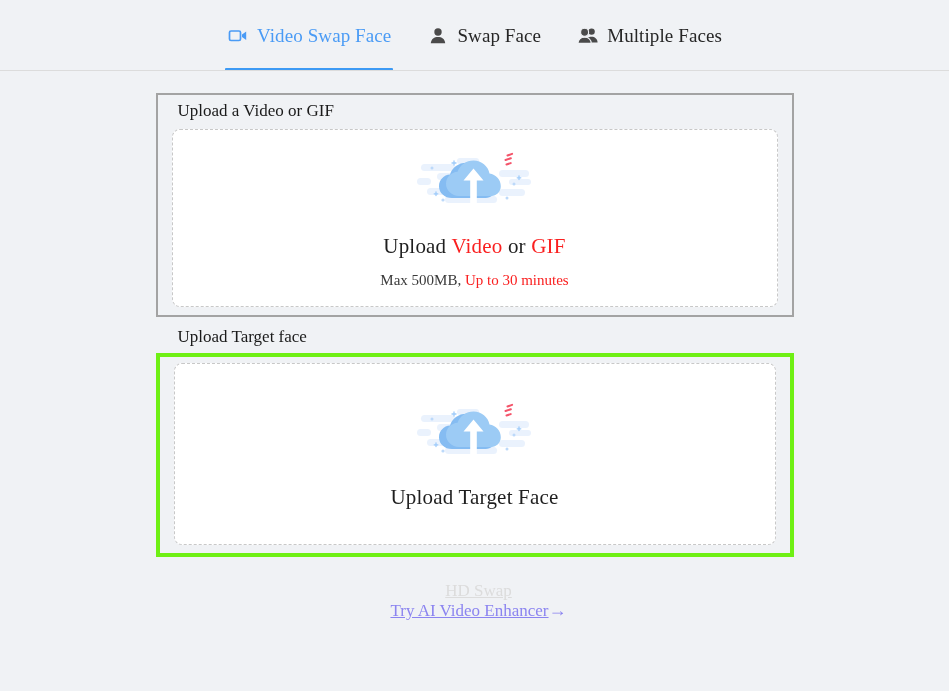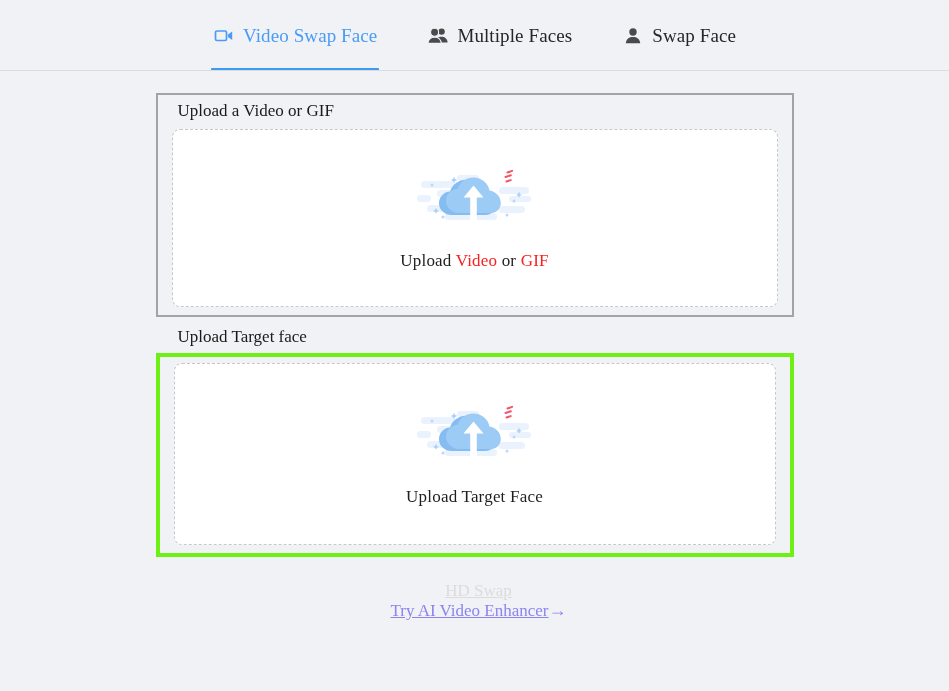--- a/index.html
+++ b/index.html
@@ -18,21 +18,21 @@
   }
 
   
   .tabbar {
     position: relative;
     height: 71px;
     background: #f0f2f5;
     display: flex;
     align-items: center;
     justify-content: center;
-    gap: 14px;
+    gap: 0;
   }
   .tabbar-divider {
     position: absolute;
     left: 0;
     right: 0;
     bottom: 0;
     height: 1px;
     background: #dcdcdc;
   }
   .tab {
@@ -112,21 +112,21 @@
     align-items: center;
     justify-content: center;
     cursor: pointer;
     margin: 0 8px;
   }
   .dropzone.tall { height: 182px; }
 
   .cloud-illo { margin-bottom: 6px; }
 
   .dz-title {
-    font-size: 17px;
+    font-size: 21px;
     color: #1f1f1f;
     margin-top: 10px;
     letter-spacing: 0.2px;
   }
   .dz-title .accent { color: #fa2020; }
 
   .dz-sub {
     font-size: 15px;
     color: #3a3a3a;
     margin-top: 13px;
@@ -183,44 +183,44 @@
 
   <div class="tab active">
     <span class="tab-icon">
       <svg width="20" height="20" viewBox="0 0 20 20">
         <rect x="1.5" y="5" width="11" height="9.5" rx="1.5" ry="1.5" fill="none" stroke="#4a9bf5" stroke-width="1.7"></rect>
         <path d="M18.2 5.6 L14 8.6 L14 10.9 L18.2 13.9 Z" fill="#4a9bf5"></path>
       </svg>
     </span>
     <span class="tab-label">Video Swap Face</span>
     <span class="tab-underline"></span>
+  </div>
+
+  <div class="tab">
+    <span class="tab-icon">
+      <svg width="20" height="20" viewBox="0 0 20 20">
+        <circle cx="10" cy="6" r="3.7" fill="#4a4a4a"></circle>
+        <path d="M2.8 17.2 C3.2 12.9 6.3 11 10 11 C13.7 11 16.8 12.9 17.2 17.2 Z" fill="#4a4a4a"></path>
+      </svg>
+    </span>
+    <span class="tab-label">Swap Face</span>
   </div>
 
   <div class="tab">
     <span class="tab-icon">
       <svg width="22" height="20" viewBox="0 0 22 20">
         <circle cx="14.6" cy="5.6" r="3.2" fill="#4a4a4a"></circle>
         <path d="M8.6 16.4 C9 12.6 11.5 10.8 14.6 10.8 C17.7 10.8 20.2 12.6 20.6 16.4 Z" fill="#4a4a4a"></path>
         <circle cx="7.6" cy="6.2" r="4" fill="#4a4a4a" stroke="#f0f2f5" stroke-width="1.1"></circle>
         <path d="M0.9 17.4 C1.3 13.2 4.1 11.2 7.6 11.2 C11.1 11.2 13.9 13.2 14.3 17.4 Z" fill="#4a4a4a" stroke="#f0f2f5" stroke-width="1.1"></path>
       </svg>
     </span>
     <span class="tab-label">Multiple Faces</span>
   </div>
 
-  <div class="tab">
-    <span class="tab-icon">
-      <svg width="20" height="20" viewBox="0 0 20 20">
-        <circle cx="10" cy="6" r="3.7" fill="#4a4a4a"></circle>
-        <path d="M2.8 17.2 C3.2 12.9 6.3 11 10 11 C13.7 11 16.8 12.9 17.2 17.2 Z" fill="#4a4a4a"></path>
-      </svg>
-    </span>
-    <span class="tab-label">Swap Face</span>
-  </div>
-
   <div class="tabbar-divider"></div>
 </div>
 
 <div class="main">
   <div class="panel-wrap">
 
     <div class="frame-red">
       <div class="section-title">Upload a Video or GIF</div>
 
       <div class="dropzone">
@@ -266,20 +266,23 @@
                      C80.9 26.4 85.8 31.8 85.8 38.2 C85.8 43.6 81.5 48 76.1 48 Z" fill="#9ccbf5"></path>
 
             <path d="M58.5 20.5 L68.5 32.5 L61.8 32.5 L61.8 55 L55.2 55 L55.2 32.5 L48.5 32.5 Z" fill="#ffffff"></path>
           </svg>
         </span>
 
         <div class="dz-title">
           <span>Upload </span><span class="accent">Video</span><span> or </span><span class="accent">GIF</span>
         </div>
 
+        <div class="dz-sub">
+          <span>Max 500MB, </span><span class="accent">Up to 30 minutes</span>
+        </div>
       </div>
     </div>
 
     <div class="section-title outside">Upload Target face</div>
 
     <div class="frame-green">
       <div class="dropzone tall">
         <span class="cloud-illo">
           <svg width="120" height="66" viewBox="0 0 120 66">
             <g fill="#eaf2fd">

